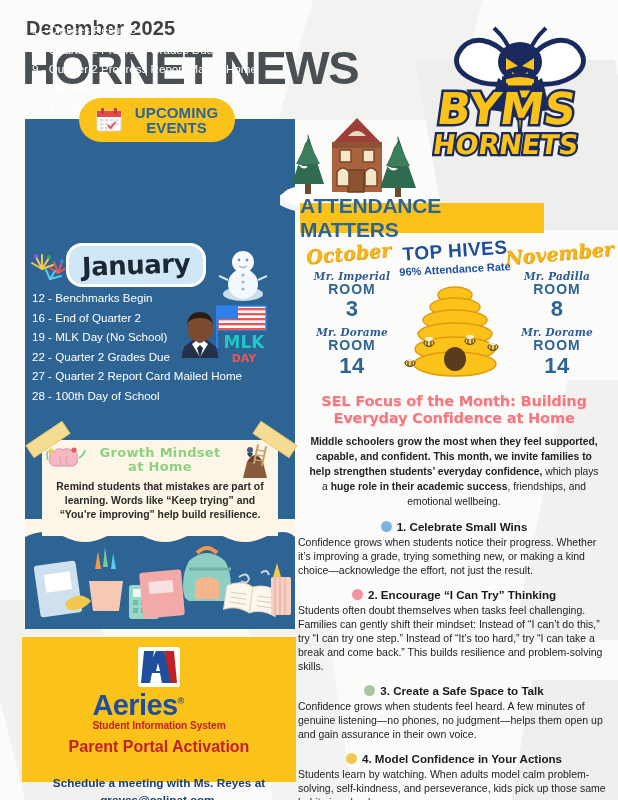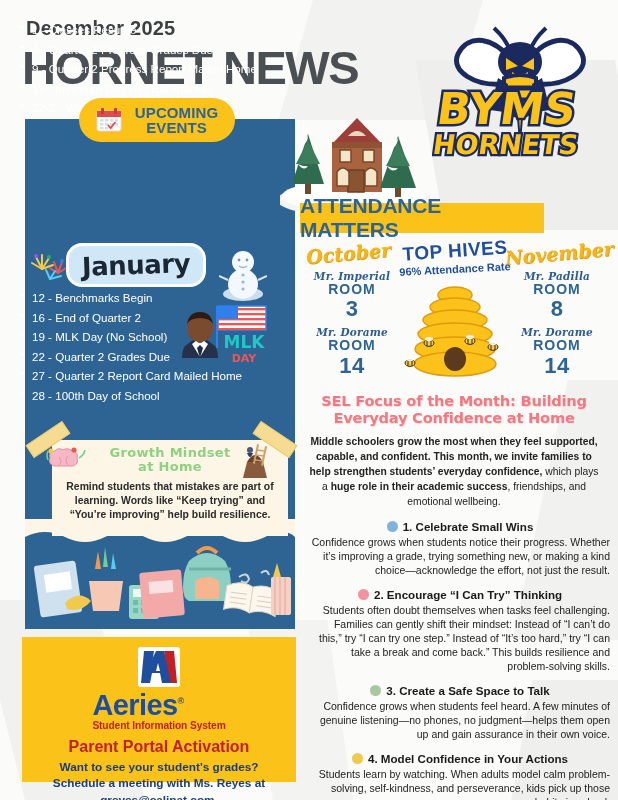--- a/index.html
+++ b/index.html
@@ -87,21 +87,21 @@
 
   
   .snowman { position: absolute; left: 219px; top: 240px; z-index: 4; }
   
   .fireworks { position: absolute; left: 28px; top: 243px; z-index: 4; }
   
   .mlk { position: absolute; left: 178px; top: 300px; z-index: 4; }
 
   
   .gm-card {
-    position: absolute; left: 52px; top: 440px;
+    position: absolute; left: 42px; top: 440px;
     width: 236px; height: 96px;
     background: #fdf6e6;
     z-index: 7;
     text-align: center;
     padding: 4px 7px 0;
   }
   .tape { position: absolute; width: 44px; height: 15px; background: #f6dc93; border: 1px solid #e8c869; z-index: 8; }
   .tape-l { left: 26px; top: 432px; transform: rotate(-34deg); }
   .tape-r { left: 253px; top: 432px; transform: rotate(34deg); }
   .gm-title {
@@ -190,21 +190,21 @@
     text-align: center; line-height: 17px;
     font-family: "DejaVu Sans", sans-serif;
     text-shadow: 0.6px 0.6px 0 #ffd9dc, -0.5px -0.5px 0 #ffffff;
     letter-spacing: -.2px;
   }
   .sel-intro {
     font-size: 10.3px; color: #222222; line-height: 15px;
     text-align: center; margin-top: 8px; padding: 0 8px;
   }
   .sel-intro b { font-weight: bold; }
-  .tip { margin-top: 11px; text-align: right; margin-left: 12px; }
+  .tip { margin-top: 11px; text-align: left; }
   .tip-h {
     font-size: 11.6px; font-weight: bold; color: #1a1a1a;
     display: flex; align-items: center; justify-content: center; gap: 5px;
   }
   .tip-dot { width: 11px; height: 11px; border-radius: 50%; flex: none; display:inline-block; }
   .tip-body {
     font-size: 10.5px; color: #222222; line-height: 14px; margin-top: 2px;
   }
 </style>
 </head>
@@ -518,21 +518,21 @@
           <path d="M20 16 l2 8 h-4 Z" fill="#ffffff"></path>
         </svg>
       </span>
       <span class="aeries-word">
         <span class="aeries-name"><span>Aeries</span><span class="aeries-reg">®</span></span>
         <div class="aeries-sub">Student Information System</div>
       </span>
     </div>
     <div class="aeries-h">Parent Portal Activation</div>
     <div class="aeries-p">
-      <span>Want to see your student's grades?</span><br>
+      <br>
       <span>Schedule a meeting with Ms. Reyes at</span><br>
       <span>greyes@calipat.com.</span>
     </div>
   </div>
 
   <div class="att-banner">
     <span>ATTENDANCE MATTERS</span>
   </div>
 
   <div class="hives">

